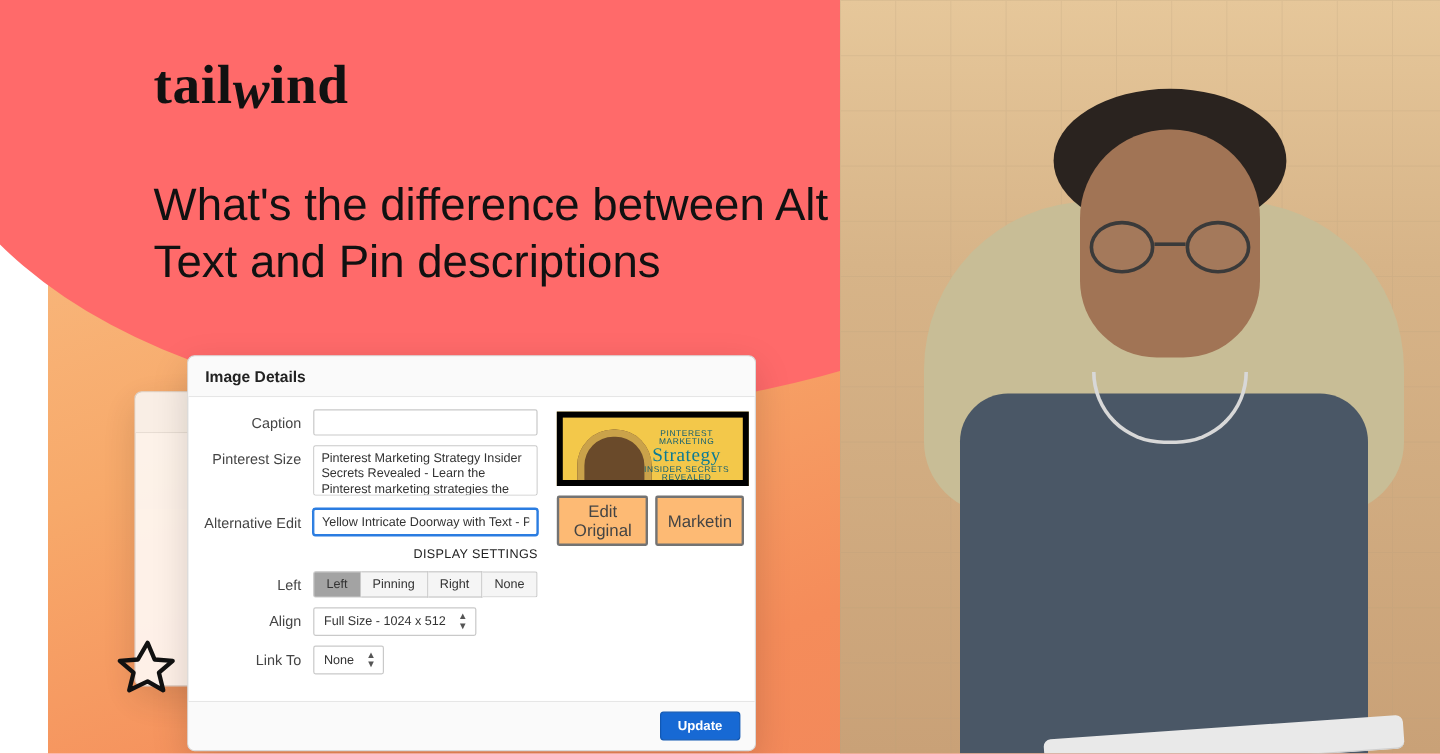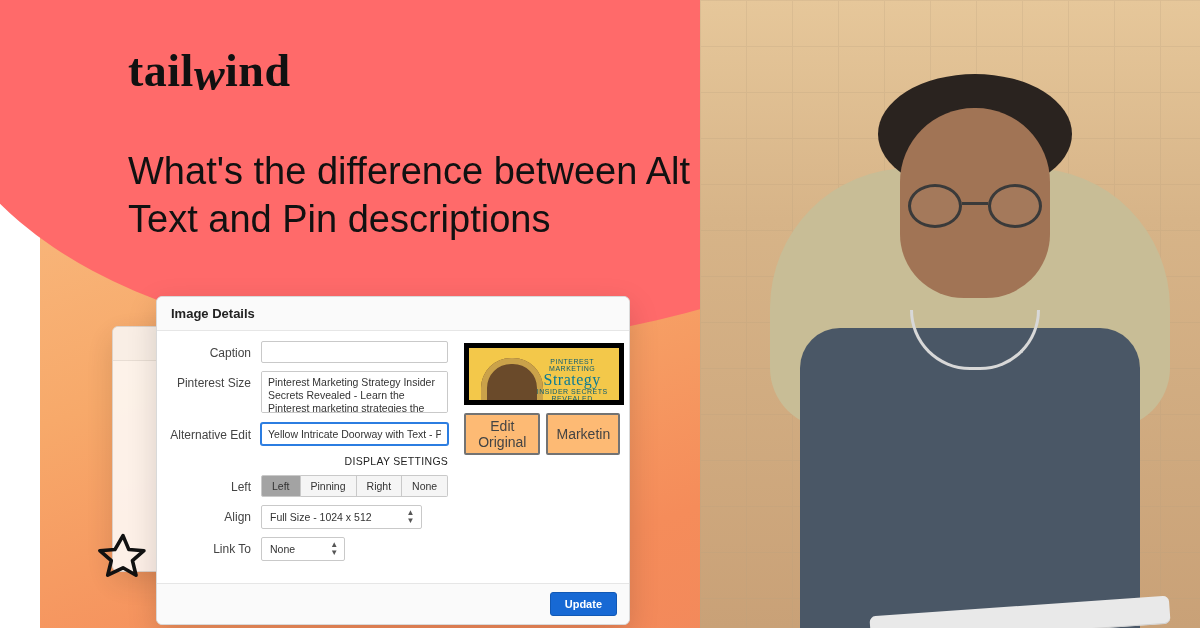--- a/index.html
+++ b/index.html
@@ -146,21 +146,21 @@
     padding: 4px 10px; cursor:pointer;
   }
   .segmented button + button { border-left: none; }
   .segmented button:first-child { border-radius: 2px 0 0 2px; }
   .segmented button:last-child  { border-radius: 0 2px 2px 0; }
   .segmented button.sel { background:#a3a3a3; font-weight:400; }
 
   .sizebox, .linkbox {
     display:inline-flex; align-items:center;
     border:1px solid #c9c9c9; border-radius:2px; background:#fff;
-    padding: 3px 4px 3px 8px; font-size:10.5px; color:#333;gap:25px;
+    padding: 3px 4px 3px 8px; font-size:10.5px; color:#333;
   }
   .stepper { display:inline-flex; flex-direction:column; margin-left:8px; }
   .stepper span {
     width: 12px; height: 8px; font-size: 8px; line-height: 8px; text-align:center;
     color:#555;
   }
 
   .previewcol {
     width: 172px; padding: 12px 12px 12px 4px;
     display:flex; flex-direction:column;

